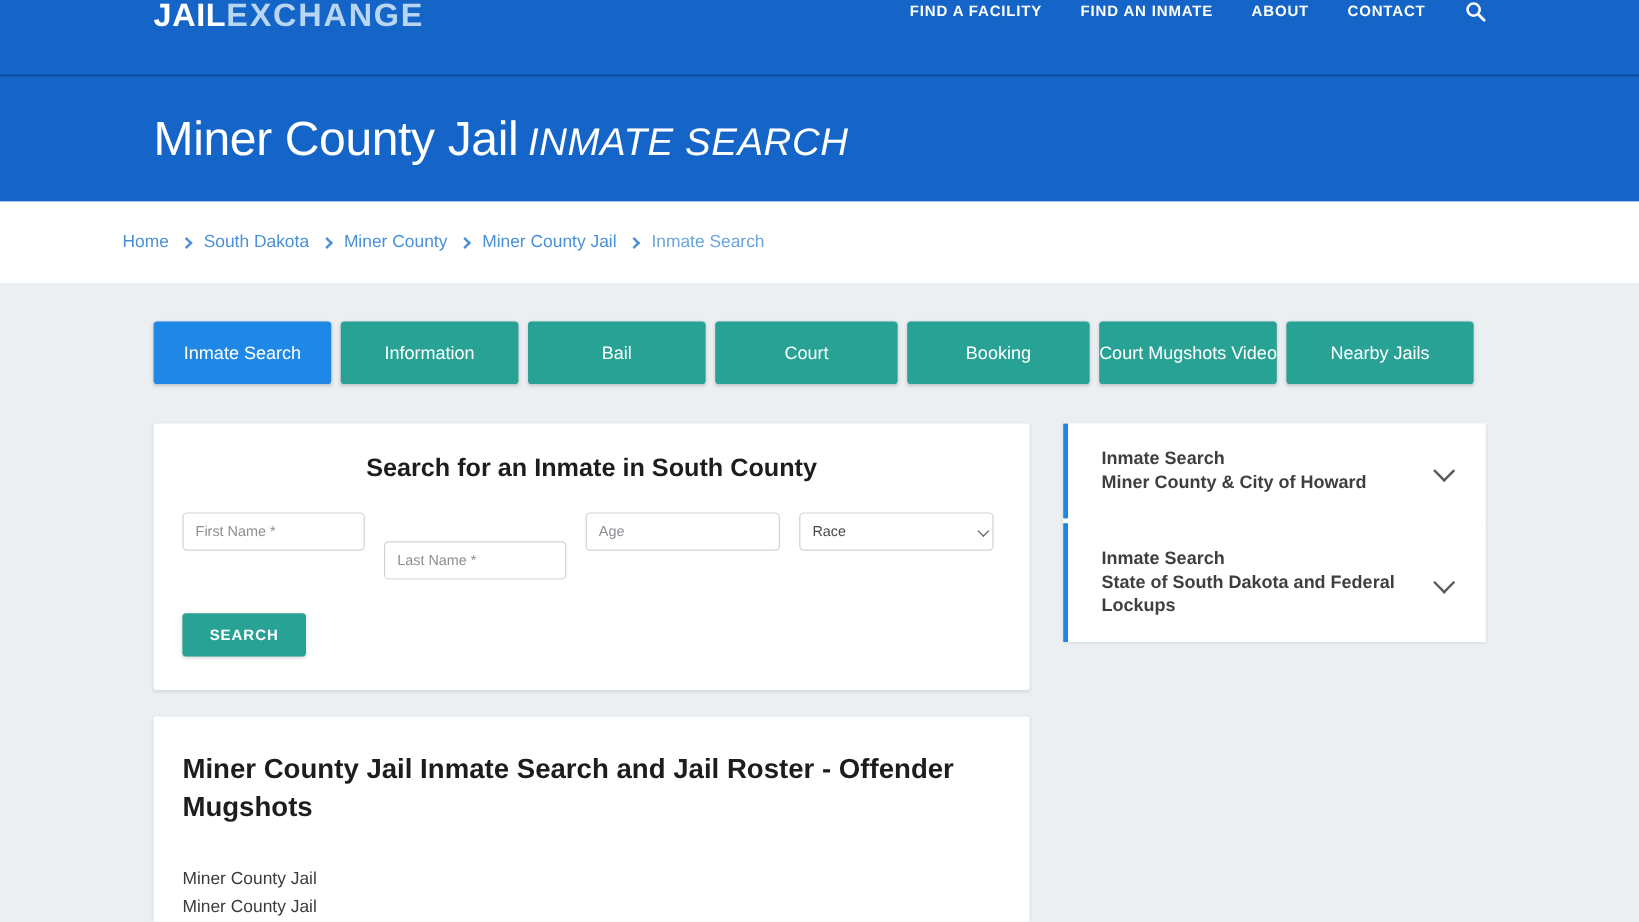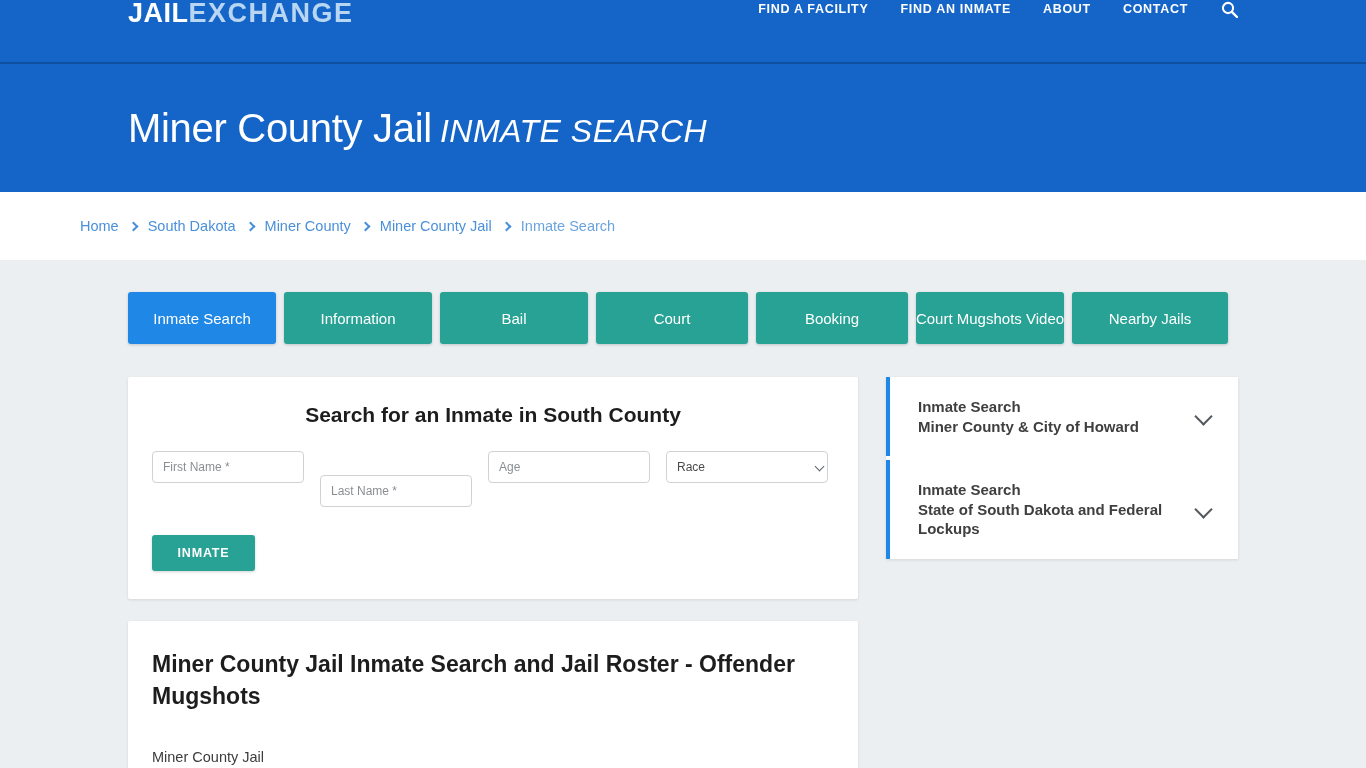--- a/index.html
+++ b/index.html
@@ -50,21 +50,21 @@
   .nav-search {
     display: flex;
     align-items: center;
     justify-content: center;
     cursor: pointer;
     width: 18px; height: 18px;
   }
 
   
   .hero {
-    height: 128px;
+    height: 104px;
     background: #1565c8;
     display: flex;
     align-items: center;
   }
   .hero-title {
     margin-left: 128px;
     color: #ffffff;
     white-space: nowrap;
   }
   .hero-title .main {
@@ -81,21 +81,21 @@
   }
 
   
   .breadcrumb-bar {
     background: #ffffff;
     height: 68px;
     display: flex;
     align-items: center;
   }
   .breadcrumb {
-    margin-left: 80px;
+    margin-left: 102px;
     display: flex;
     align-items: center;
     gap: 9px;
     font-size: 14.5px;
   }
   .crumb { color: #4a90d9; cursor: pointer; white-space: nowrap; }
   .crumb.last { color: #6aa4dd; }
   .crumb-sep {
     display: inline-block;
     width: 7px; height: 7px;
@@ -328,21 +328,21 @@
           <input class="field f-first" type="text" placeholder="First Name *" style="">
           <input class="field f-last" type="text" placeholder="Last Name *" style="">
           <input class="field f-age" type="text" placeholder="Age" style="">
           <div class="select-wrap">
             <select class="field f-race">
               <option>Race</option>
             </select>
             <span class="select-arrow"></span>
           </div>
         </div>
-        <button class="search-btn">INMATE</button>
+        <button class="search-btn">SEARCH</button>
       </div>
 
       <div class="card article-card">
         <h2 class="article-title">Miner County Jail Inmate Search and Jail Roster - Offender Mugshots</h2>
         <div class="article-line">Miner County Jail</div>
         <div class="article-line">Miner County Jail</div>
       </div>
 
     </div>
 

